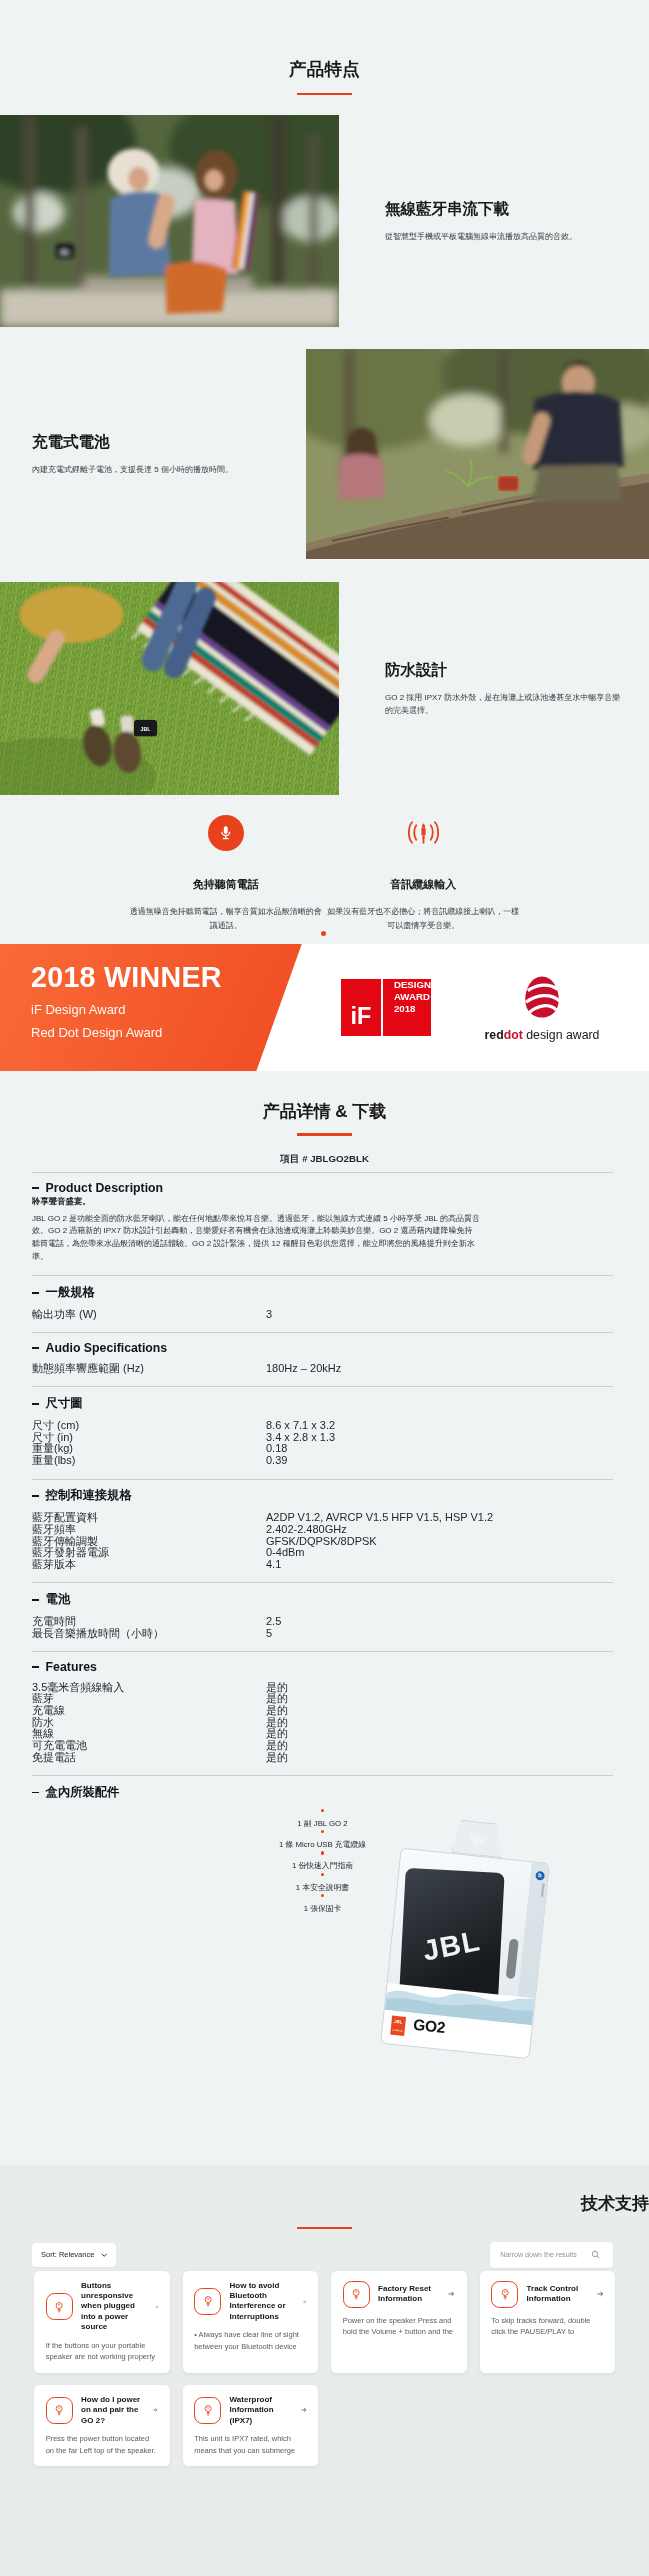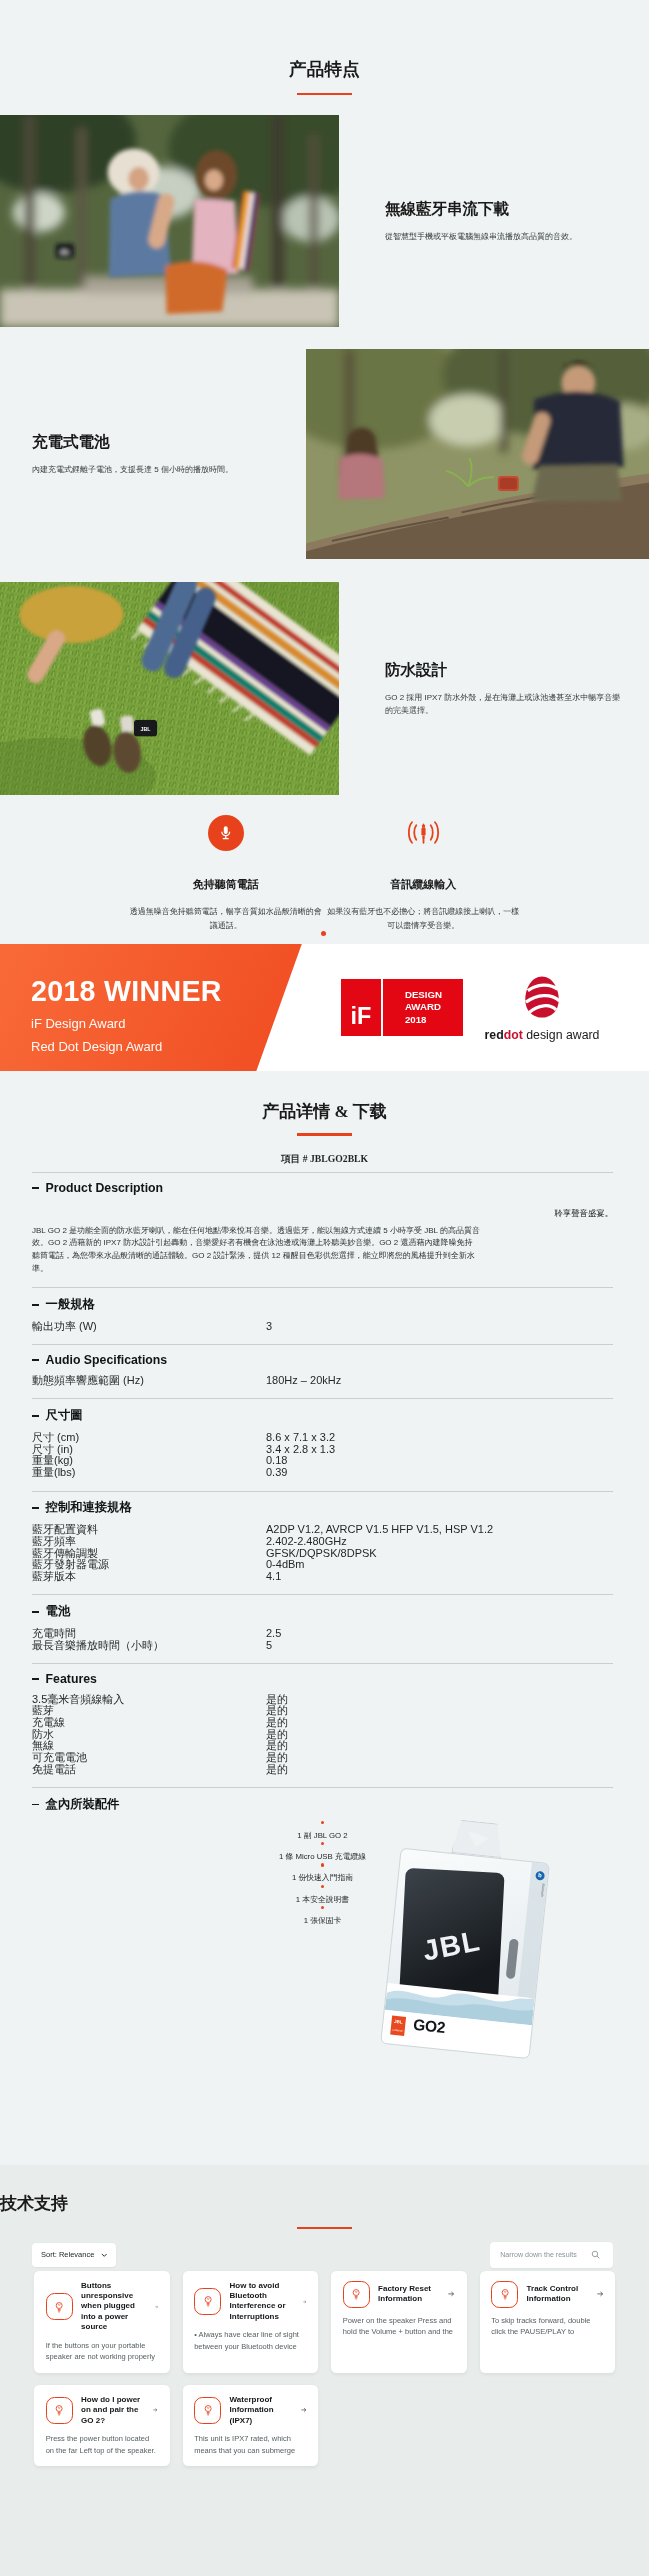--- a/index.html
+++ b/index.html
@@ -27,51 +27,51 @@
   .ic-box{height:36px;display:flex;align-items:center;justify-content:center;}
   .mic-circle{width:36px;height:36px;border-radius:50%;background:#e8421c;display:flex;align-items:center;justify-content:center;}
   .icol h3{font-size:11px;font-weight:800;margin-top:26px;}
   .icol p{margin:13px 0 0;font-size:8px;line-height:1.7;color:#33393c;}
   #carousel-dot{position:absolute;top:931px;left:321px;width:5.2px;height:5.2px;border-radius:50%;background:#e8421c;cursor:pointer;}
 
   
   #banner{position:absolute;top:944px;left:0;width:649px;height:127px;background:#ffffff;}
   #banner .orange{position:absolute;inset:0;background:linear-gradient(115deg,#f96a38 0%,#ef4a1f 55%,#e13c14 100%);
     clip-path:polygon(0 0,46.5% 0,39.5% 100%,0 100%);}
-  #banner .btext{position:absolute;left:31px;top:31px;color:#fff;}
+  #banner .btext{position:absolute;left:31px;top:17px;color:#fff;}
   #banner .btext .big{font-size:28.6px;font-weight:800;letter-spacing:0.3px;}
   #banner .btext .ln{font-size:13px;font-weight:400;margin-top:7.8px;opacity:.97;}
   .if-badge{position:absolute;left:341px;top:35px;display:flex;gap:1.9px;}
   .if-tile1{width:40px;height:57px;background:#e30613;color:#fff;display:flex;align-items:flex-end;justify-content:center;
     font-size:23.4px;font-weight:800;padding-bottom:6.5px;box-sizing:border-box;}
-  .if-tile2{width:80px;height:57px;background:#e30613;color:#fff;font-size:9.7px;font-weight:800;
-    display:flex;flex-direction:column;justify-content:center;padding-left:22px;box-sizing:border-box;line-height:1.25;}
+  .if-tile2{width:48px;height:57px;background:#e30613;color:#fff;font-size:9.7px;font-weight:800;
+    display:flex;flex-direction:column;padding-left:11px;box-sizing:border-box;line-height:1.25;}
   .reddot{position:absolute;left:477px;top:31px;width:130px;text-align:center;}
   .reddot .egg{margin:0 auto;width:36px;height:44px;}
   .reddot .rdtext{margin-top:9px;font-size:12.3px;color:#1a1a1a;}
   .reddot .rdtext .b{font-weight:700;}
   .reddot .rdtext .r{font-weight:700;color:#c8102e;}
 
   
-  #details-head{position:absolute;top:1100px;left:0;width:100%;text-align:center;font-family:Liberation Serif, serif;}
+  #details-head{position:absolute;top:1100px;left:0;width:100%;text-align:center;}
   #details-head h1{font-size:17px;font-weight:800;}
   #details-head .accent-bar{margin-top:10.4px;}
   #item-label{margin-top:17px;font-size:9.7px;font-weight:700;color:#1f2428;}
 
   
   #specs{position:absolute;top:1172px;left:32px;width:581px;}
   .divider{border-top:0.6px solid #c9ced1;}
   .sec{padding:7.8px 0 11.7px;}
   .sec-h{display:flex;align-items:center;gap:6.5px;font-size:12.3px;font-weight:800;color:#121518;cursor:pointer;}
   .minus-icon{display:inline-block;width:7.1px;height:1.9px;background:#17191c;}
   .plus-icon{position:relative;display:inline-block;width:8.4px;height:8.4px;}
   .plus-icon::before,.plus-icon::after{content:"";position:absolute;background:#17191c;}
   .plus-icon::before{left:0;top:3.2px;width:8.4px;height:1.9px;}
   .plus-icon::after{left:3.2px;top:0;width:1.9px;height:8.4px;}
-  .lead{font-size:8.4px;font-weight:400;color:#17191c;margin-top:13px;text-align:right;}
+  .lead{font-size:8.4px;font-weight:700;color:#17191c;margin-top:1px;}
   .pbody{font-size:8px;line-height:1.6;color:#2b3236;width:448px;margin-top:5.8px;}
   .rows{margin-top:7.8px;}
   .srow{display:flex;font-size:11px;color:#23282c;line-height:11.7px;}
   .srow .sl{width:234px;flex:none;}
   .srow .sv{flex:1;}
   .blist{margin-top:7.8px;}
   .bitem{display:flex;align-items:center;gap:5.8px;font-size:7.8px;color:#23282c;line-height:12.3px;flex-direction:column;}
   .bullet-dot{width:3.2px;height:3.2px;border-radius:50%;background:#e8421c;flex:none;}
   #manuals-row{display:flex;align-items:center;gap:6.5px;font-size:9.7px;font-weight:800;color:#17191c;
     padding:9px 0;cursor:pointer;}
@@ -96,21 +96,21 @@
   .bt-word{position:absolute;right:1.3px;top:19.5px;font-size:3.2px;color:#5a6368;writing-mode:vertical-rl;}
   .box-base{position:absolute;left:0;bottom:0;width:100%;height:60px;background:#fff;}
   .water{position:absolute;left:0;top:-11.7px;width:100%;height:39px;}
   .jbl-chip{position:absolute;left:7.8px;bottom:9px;width:14.3px;height:19.5px;background:#e8491f;color:#fff;
     font-size:4.5px;font-weight:800;text-align:center;line-height:1.2;padding-top:3.9px;box-sizing:border-box;}
   .jbl-chip .sub{font-size:2.3px;font-weight:400;display:block;margin-top:3.9px;}
   .go2{position:absolute;left:30px;bottom:11.7px;font-size:15.6px;font-weight:800;color:#14171a;letter-spacing:-0.3px;}
 
   
   #support{position:absolute;top:2165px;left:0;width:649px;height:411px;background:#e8eceb;}
-  #support .head{padding-top:27px;text-align:left;font-family:Liberation Mono, monospace;}
+  #support .head{padding-top:27px;text-align:right;font-family:Liberation Mono, monospace;}
   #support .head h1{font-size:17px;font-weight:800;}
   #support .head .accent-bar{margin-top:11.7px;}
   .sup-controls{position:absolute;top:77px;left:32px;right:36px;display:flex;justify-content:space-between;align-items:center;}
   .sort-pill{background:#fff;border-radius:3.9px;padding:7.8px 9px;display:flex;align-items:center;gap:6.5px;
     font-size:7.5px;color:#23282c;box-shadow:0 0.6px 1.9px rgba(0,0,0,.05);cursor:pointer;}
   .search-pill{background:#fff;border-radius:3.9px;padding:7.8px 7.8px;display:flex;align-items:center;gap:5.2px;
     width:107px;box-shadow:0 0.6px 1.9px rgba(0,0,0,.05);}
   .search-pill input{border:none;outline:none;background:transparent;font-size:7.1px;color:#444;width:84px;
     font-family:"Liberation Sans",sans-serif;}
   .search-pill input::placeholder{color:#8b9499;}

